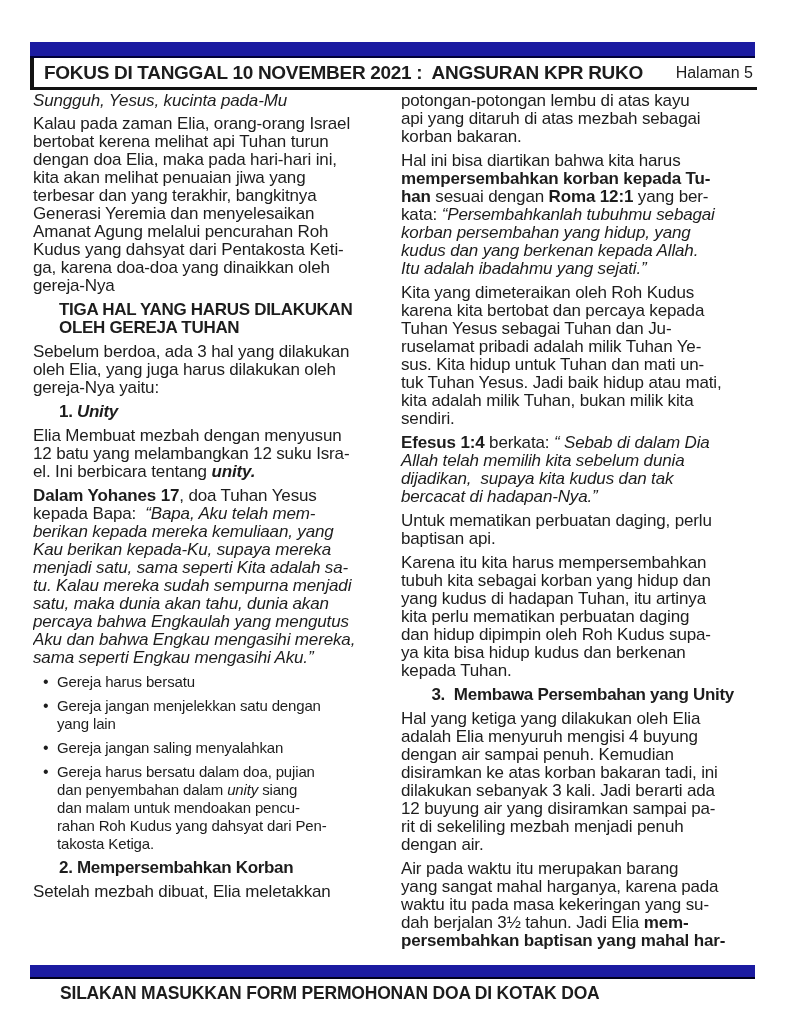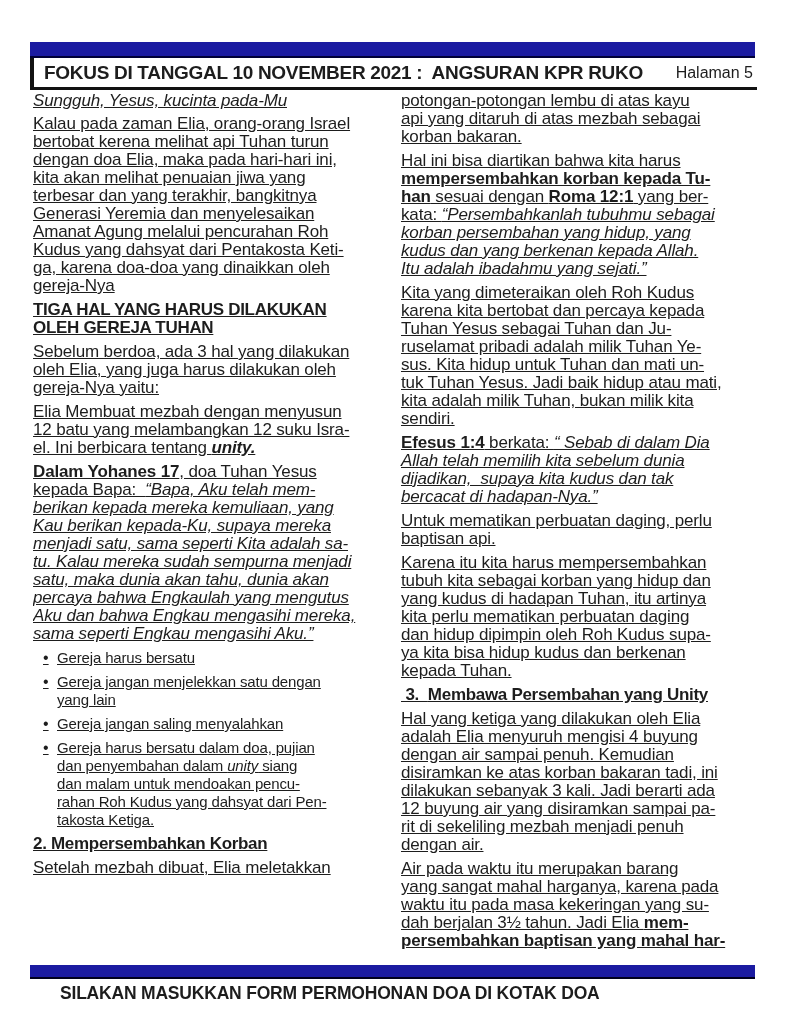--- a/index.html
+++ b/index.html
@@ -22,29 +22,29 @@
     padding:0 2px 0 10px; box-sizing:border-box;
   }
   .page-title {
     font-weight:bold; font-size:19px; letter-spacing:-0.3px; white-space:pre;
   }
   .page-number { font-size:16px; letter-spacing:0; white-space:pre; padding-right:2px; }
 
   
   .columns {
     position:absolute; left:33px; top:92px; width:724px; height:872px;
-    display:flex; gap:12px; overflow:hidden;text-decoration:underline;
+    display:flex; gap:12px; overflow:hidden;
   }
   .col { width:356px; flex:0 0 356px; }
 
   .block { white-space:pre; font-size:17px; line-height:18px;
            letter-spacing:-0.15px; margin:0 0 6px 0; }
   .p {}
   .lead { font-style:italic; margin-bottom:5px; }
-  .h { font-weight:bold; letter-spacing:-0.3px; margin-top:1px; }
+  .h { font-weight:bold; letter-spacing:-0.3px; margin-top:1px;margin-left:26px; }
   .b { font-weight:bold; }
   .i { font-style:italic; }
 
   .bullet-list { margin:0 0 6px 0; }
   .bullet-item { display:flex; margin:0 0 6px 0; }
   .bullet-item:last-child { margin-bottom:0; }
   .bullet-dot {
     flex:0 0 14px; width:14px; text-align:left; padding-left:10px;
     box-sizing:content-box; font-size:16px; line-height:18px;
   }
@@ -82,20 +82,21 @@
 Generasi Yeremia dan menyelesaikan
 Amanat Agung melalui pencurahan Roh
 Kudus yang dahsyat dari Pentakosta Keti-
 ga, karena doa-doa yang dinaikkan oleh
 gereja-Nya</span></div>
         <div class="block h"><span class="b">TIGA HAL YANG HARUS DILAKUKAN
 OLEH GEREJA TUHAN</span></div>
         <div class="block p"><span>Sebelum berdoa, ada 3 hal yang dilakukan
 oleh Elia, yang juga harus dilakukan oleh
 gereja-Nya yaitu:</span></div>
+        <div class="block h"><span class="b">1. </span><span class="b i">Unity</span></div>
         <div class="block p"><span>Elia Membuat mezbah dengan menyusun
 12 batu yang melambangkan 12 suku Isra-
 el. Ini berbicara tentang </span><span class="b i">unity.</span></div>
         <div class="block p"><span class="b">Dalam Yohanes 17</span><span>, doa Tuhan Yesus
 kepada Bapa:  </span><span class="i">“Bapa, Aku telah mem-
 berikan kepada mereka kemuliaan, yang
 Kau berikan kepada-Ku, supaya mereka
 menjadi satu, sama seperti Kita adalah sa-
 tu. Kalau mereka sudah sempurna menjadi
 satu, maka dunia akan tahu, dunia akan

